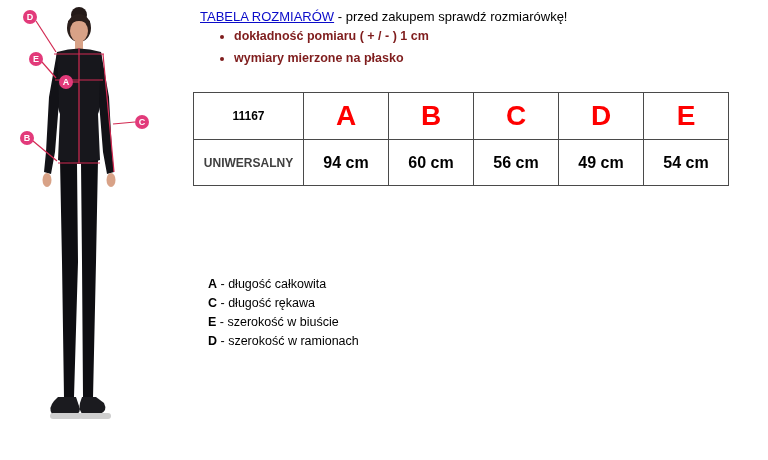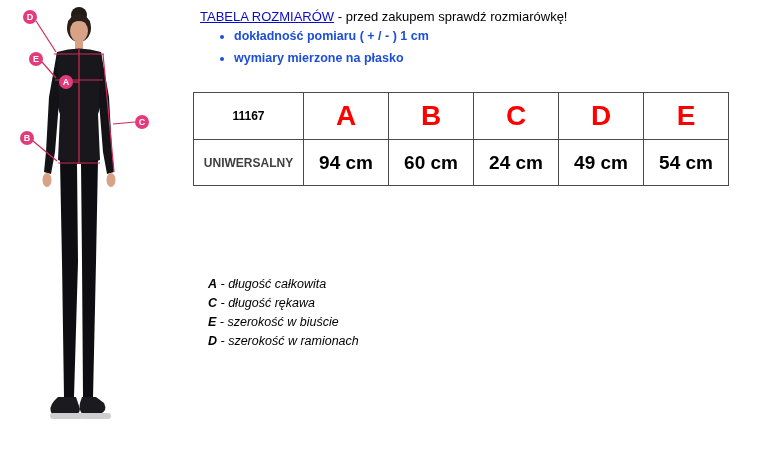--- a/index.html
+++ b/index.html
@@ -18,45 +18,45 @@
 
   
   .header {
     position: absolute; left: 200px; top: 9px; width: 560px;
     font-size: 13px; font-weight: normal; color: #000;
   }
   .header .title { color: #0b0bc9; text-decoration: underline; }
   .bullets {
     position: absolute; left: 222px; top: 29px;
     list-style: disc; padding-left: 12px;
-    font-size: 12.5px; font-weight: bold; color: #1d4ed8;
+    font-size: 12.5px; font-weight: bold; color: #7f1d1d;
   }
   .bullets li { margin-bottom: 8px; }
 
   
   .size-table {
     position: absolute; left: 193px; top: 92px;
     border-collapse: collapse; table-layout: fixed;
   }
   .size-table td {
     border: 1px solid #4a4a4a;
     text-align: center; vertical-align: middle;
     background: #fff;
   }
   .size-table tr.row-head td { height: 47px; margin-top: 22px; }
   .size-table tr.row-vals td { height: 46px; }
   .col-first { width: 110px; }
   .col-val { width: 85px; }
   .model-cell { font-size: 12px; font-weight: bold; color: #000; }
   .letter-cell { font-size: 28px; font-weight: bold; color: #fe0000; }
   .size-cell { font-size: 12px; font-weight: bold; color: #404040; }
-  .value-cell { font-size: 19px; font-weight: bold; color: #000; }
+  .value-cell { font-size: 16px; font-weight: bold; color: #000; }
 
   
-  .legend { position: absolute; left: 208px; top: 277px; font-size: 12.5px; font-style: italic; }
+  .legend { position: absolute; left: 208px; top: 277px; font-size: 12.5px; }
   .legend-row { margin-bottom: 5px; }
   .legend-letter { font-weight: bold; }
 </style>
 </head>
 <body>
 
 <div class="page">
 
   <div class="model-area">
     <svg width="190" height="448" viewBox="0 0 190 448">
@@ -137,21 +137,21 @@
       <td class="col-val letter-cell">A</td>
       <td class="col-val letter-cell">B</td>
       <td class="col-val letter-cell">C</td>
       <td class="col-val letter-cell">D</td>
       <td class="col-val letter-cell">E</td>
     </tr>
     <tr class="row-vals">
       <td class="col-first size-cell">UNIWERSALNY</td>
       <td class="col-val value-cell">94 cm</td>
       <td class="col-val value-cell">60 cm</td>
-      <td class="col-val value-cell">24 cm</td>
+      <td class="col-val value-cell">56 cm</td>
       <td class="col-val value-cell">49 cm</td>
       <td class="col-val value-cell">54 cm</td>
     </tr>
   </tbody>
     </table>
 
   <div class="legend">
     <div class="legend-row"><span class="legend-letter">A</span> <span>- długość całkowita</span></div>
     <div class="legend-row"><span class="legend-letter">C</span> <span>- długość rękawa</span></div>
     <div class="legend-row"><span class="legend-letter">E</span> <span>- szerokość w biuście</span></div>

